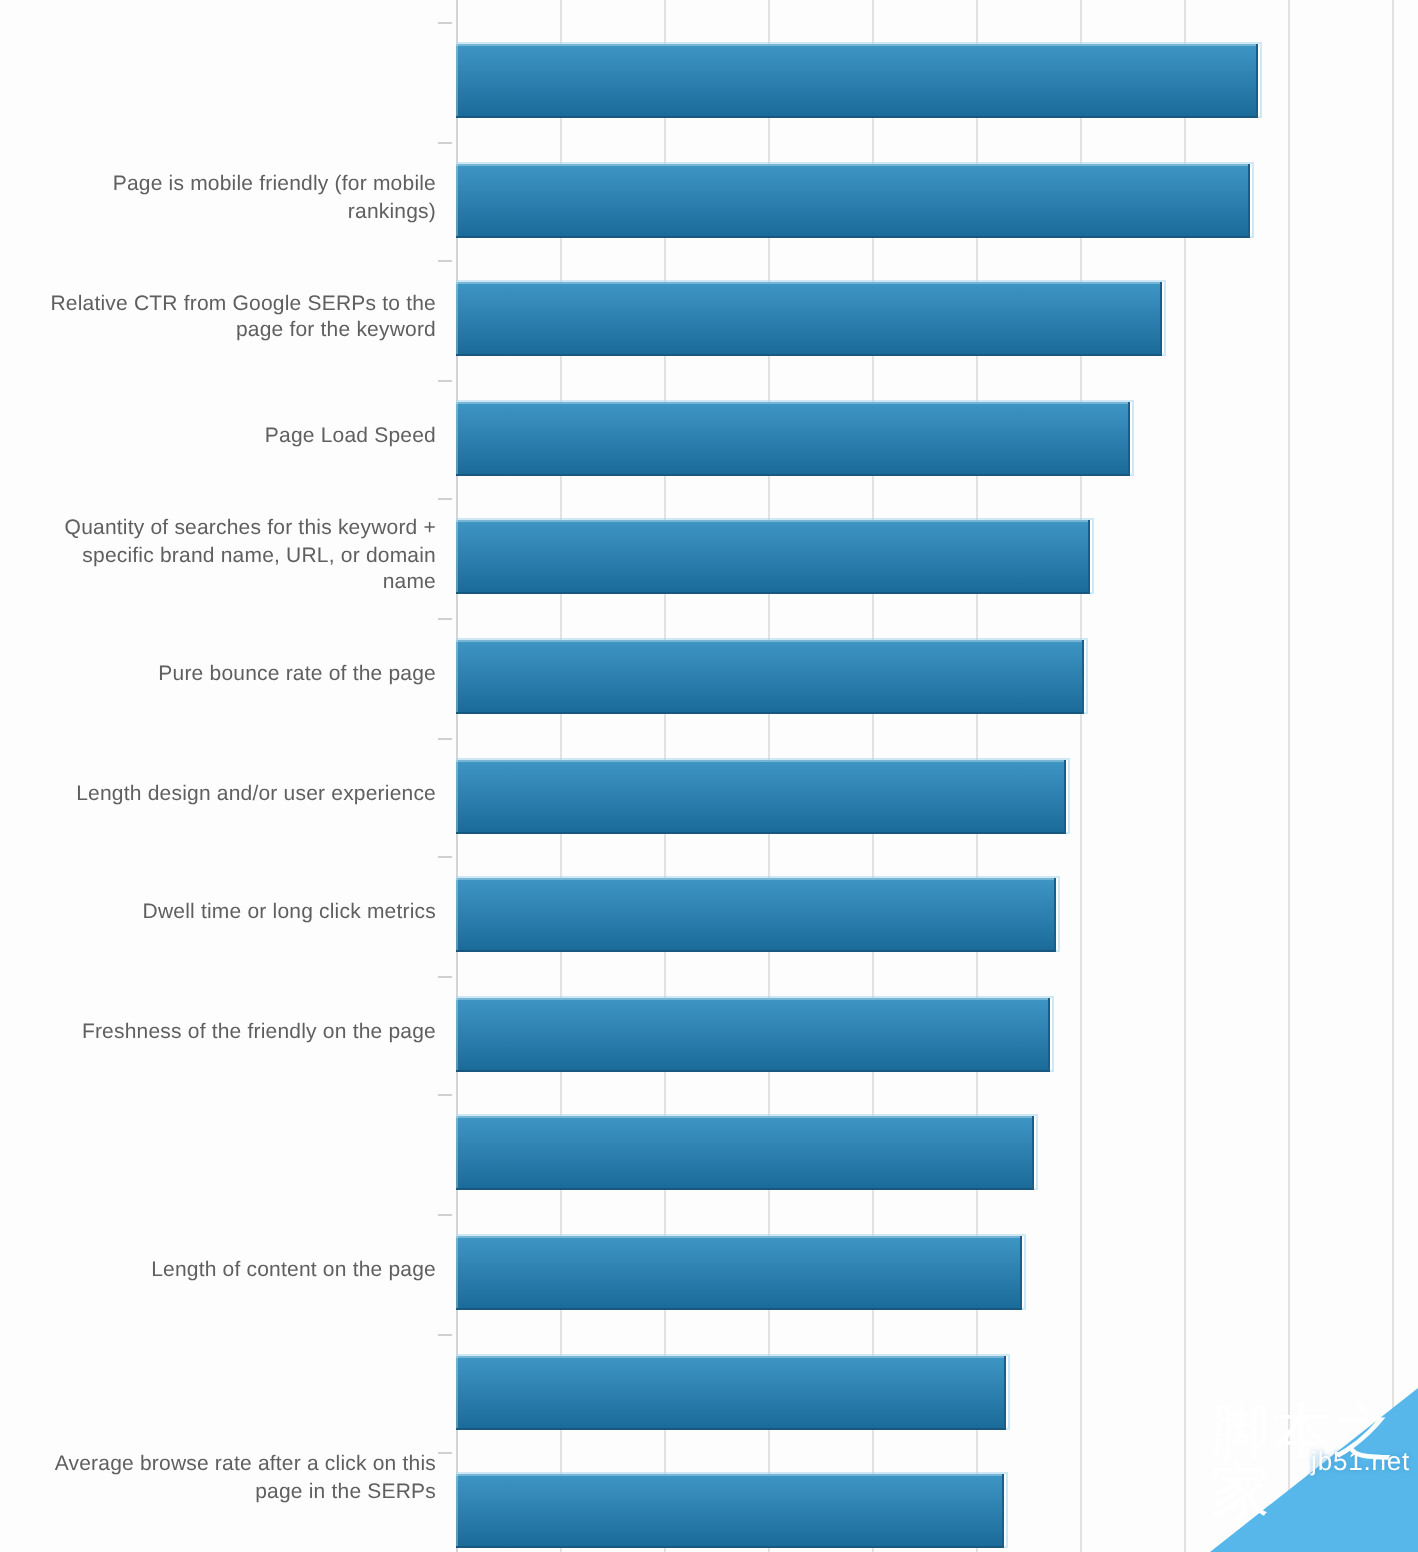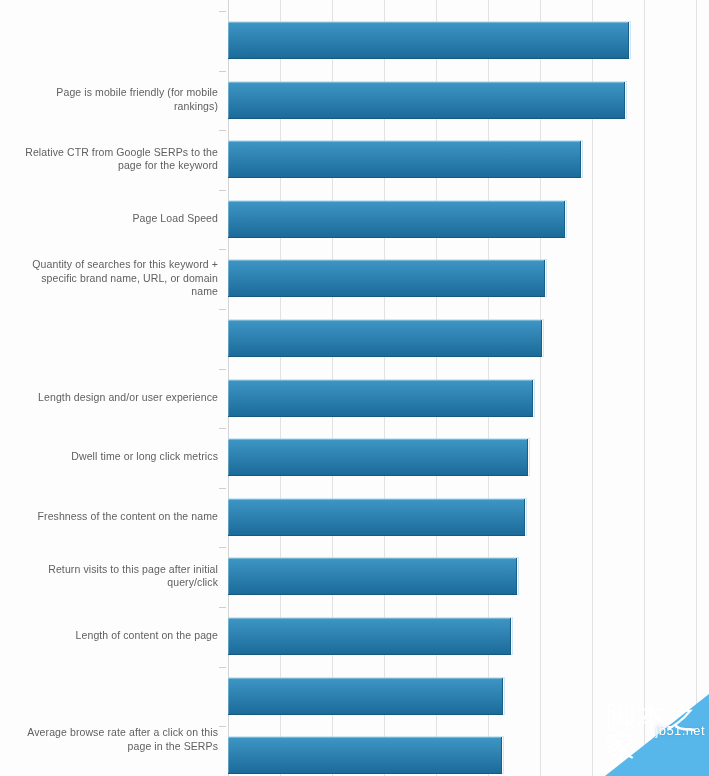--- a/index.html
+++ b/index.html
@@ -192,21 +192,20 @@
   </div>
 
     <div class="cat-label" style="color: rgb(95, 95, 95); top: 86.1px;">Page is mobile friendly (for mobile
 rankings)</div>
     <div class="cat-label" style="color: rgb(95, 95, 95); top: 145.7px;">Relative CTR from Google SERPs to the
 page for the keyword</div>
     <div class="cat-label" style="color: rgb(95, 95, 95); top: 212.05px;">Page Load Speed</div>
     <div class="cat-label" style="color: rgb(95, 95, 95); top: 258.15px;">Quantity of searches for this keyword +
 specific brand name, URL, or domain
 name</div>
+    <div class="cat-label" style="color: rgb(95, 95, 95); top: 331.25px;">Pure bounce rate of the page</div>
     <div class="cat-label" style="color: rgb(95, 95, 95); top: 390.85px;">Length design and/or user experience</div>
     <div class="cat-label" style="color: rgb(95, 95, 95); top: 450.45px;">Dwell time or long click metrics</div>
-    <div class="cat-label" style="color: rgb(95, 95, 95); top: 510.05px;">Freshness of the content on the name</div>
-    <div class="cat-label" style="color: rgb(95, 95, 95); top: 562.9px;">Return visits to this page after initial
-query/click</div>
+    <div class="cat-label" style="color: rgb(95, 95, 95); top: 510.05px;">Freshness of the friendly on the page</div>
     <div class="cat-label" style="color: rgb(95, 95, 95); top: 629.25px;">Length of content on the page</div>
     <div class="cat-label" style="color: rgb(95, 95, 95); top: 726px;">Average browse rate after a click on this
 page in the SERPs</div>
   </div>
 
 </body></html>

